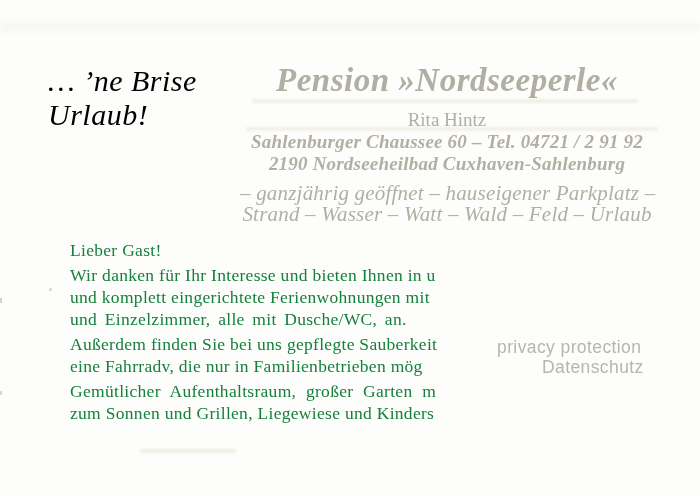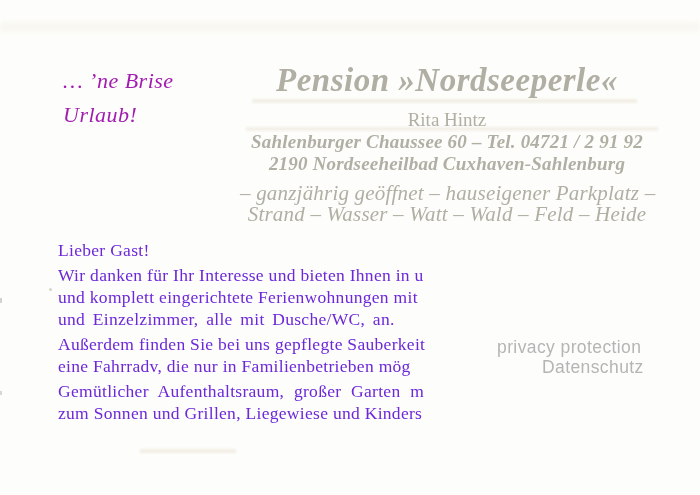--- a/index.html
+++ b/index.html
@@ -12,26 +12,26 @@
     width: 700px;
     height: 495px;
     background: #fdfdfb;
     overflow: hidden;
     font-family: "Liberation Serif", serif;
   }
 
   
   .tagline {
     position: absolute;
-    left: 63px;
+    left: 48px;
     top: 64px;
     font-style: italic;
-    font-size: 22px;
+    font-size: 30px;
     line-height: 34px;
-    color: #a21caf;
+    color: #000000;
     letter-spacing: 0.5px;
     white-space: nowrap;
   }
 
   
   .header {
     position: absolute;
     left: 240px;
     top: 62px;
     width: 414px;
@@ -62,25 +62,25 @@
     font-style: italic;
     font-size: 21px;
     line-height: 21px;
     letter-spacing: 0.2px;
   }
   .header .gap { margin-top: 8px; }
 
   
   .bodytext {
     position: absolute;
-    left: 58px;
+    left: 70px;
     top: 239px;
     width: 398px;
     overflow: hidden;
-    color: #6d28d9;
+    color: #15803d;
     font-size: 17.5px;
     line-height: 22px;
     letter-spacing: 0.3px;
     white-space: nowrap;
   }
   .bodytext .sal { margin-bottom: 3px; }
   .bodytext .para { margin-top: 3px; }
   .bodytext .wide  { word-spacing: 3px; }
   .bodytext .wider { word-spacing: 5px; }
 
@@ -134,21 +134,21 @@
     <div>… ’ne Brise</div>
     <div>Urlaub!</div>
   </div>
 
   <div class="header">
     <div class="title">Pension »Nordseeperle«</div>
     <div class="owner">Rita Hintz</div>
     <div class="addr">Sahlenburger Chaussee 60 – Tel. 04721 / 2 91 92</div>
     <div class="addr">2190 Nordseeheilbad Cuxhaven-Sahlenburg</div>
     <div class="info gap">– ganzjährig geöffnet – hauseigener Parkplatz –</div>
-    <div class="info">Strand – Wasser – Watt – Wald – Feld – Heide</div>
+    <div class="info">Strand – Wasser – Watt – Wald – Feld – Urlaub</div>
   </div>
 
   <div class="bodytext">
     <div class="sal">Lieber Gast!</div>
     <div class="para">
       <div class="line">Wir danken für Ihr Interesse und bieten Ihnen in u</div>
       <div class="line">und komplett eingerichtete Ferienwohnungen mit</div>
       <div class="line wide">und Einzelzimmer, alle mit Dusche/WC, an.</div>
     </div>
     <div class="para">

